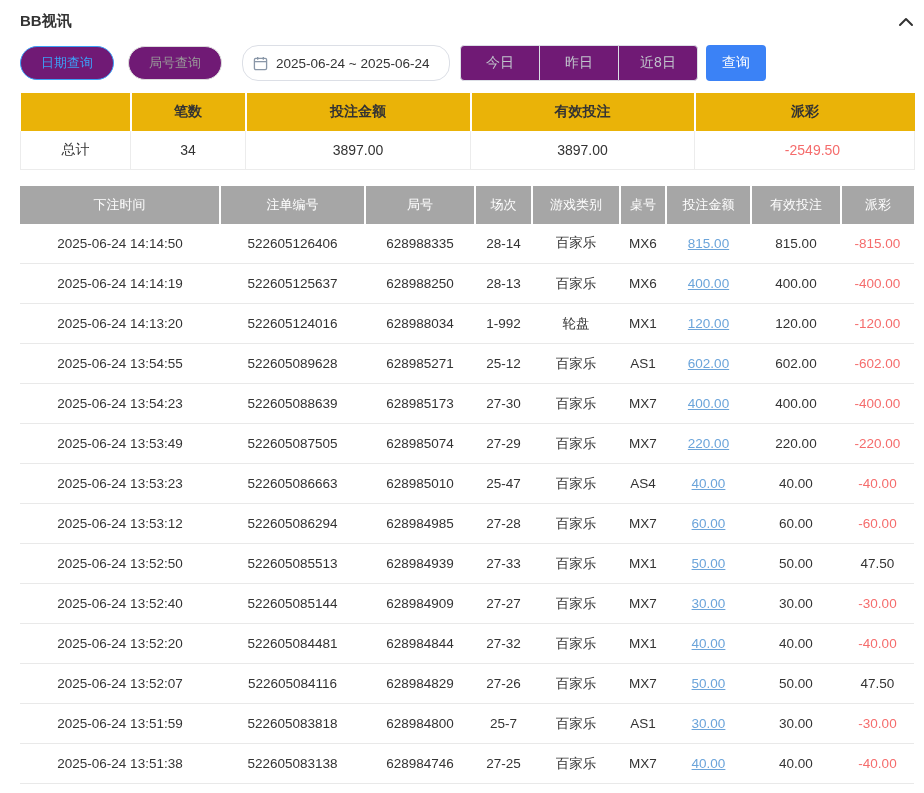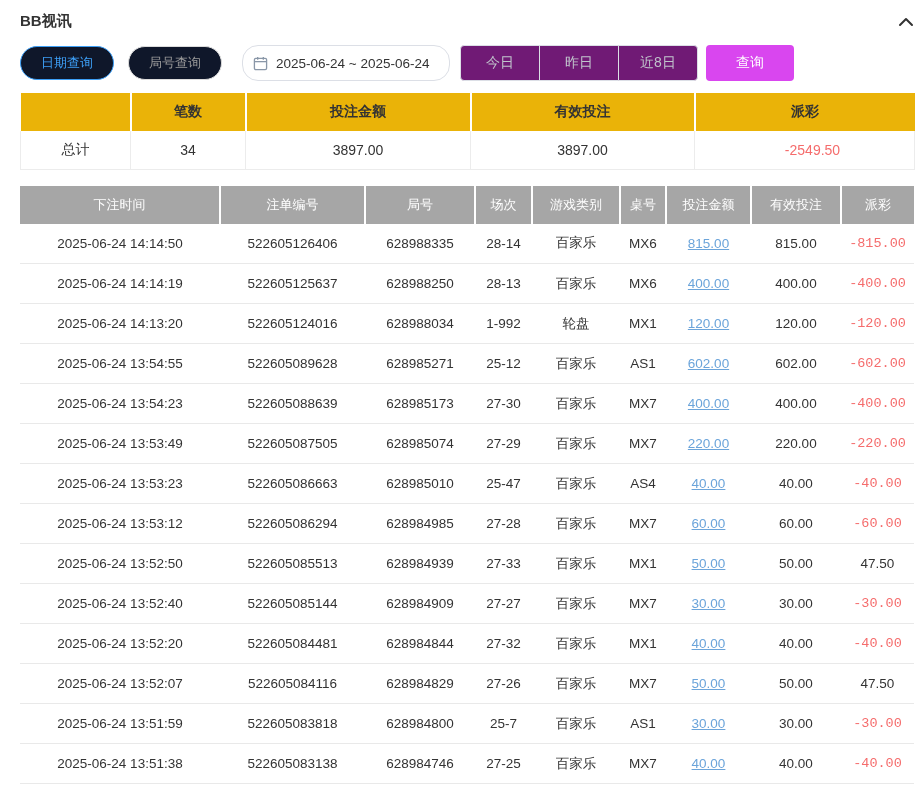--- a/index.html
+++ b/index.html
@@ -18,21 +18,21 @@
     padding: 12px 0 10px 0;
     text-align: center;
   }
   .panel-title { font-size: 15px; font-weight: bold; color: #333; }
   .collapse-btn { cursor: pointer; display: flex; align-items: center; }
 
   
   .filter-bar { display: flex; align-items: center; margin-top: 4px; height: 36px; }
   .pill-btn {
     height: 34px; padding: 16px 20px; border-radius: 17px;
-    background: #0f172a; font-size: 13px; cursor: pointer;
+    background: #701a75; font-size: 13px; cursor: pointer;
     display: inline-flex; align-items: center; justify-content: center;
   }
   .pill-btn.active { border: 1px solid #3d9ff6; color: #3d9ff6; }
   .pill-btn.inactive { border: 1px solid #dcdcdc; color: #999; margin-left: 14px; }
 
   .date-picker {
     margin-left: 20px; height: 36px; width: 208px;
     border: 1px solid #dcdfe6; border-radius: 16px;
     display: flex; align-items: center; padding: 0 10px; cursor: pointer;
     background: #fff;
@@ -44,22 +44,22 @@
   .btn-group .range-btn {
     height: 36px; width: 80px; background: #701a75;
     border: 1px solid #dcdfe6; color: #c0c4cc; font-size: 14px;
     cursor: pointer; margin-left: -1px;
     display: inline-flex; align-items: center; justify-content: center;
   }
   .btn-group .range-btn:first-child { margin-left: 0; border-radius: 4px 0 0 4px; }
   .btn-group .range-btn:last-child { border-radius: 0 4px 4px 0; }
 
   .query-btn {
-    margin-left: 8px; height: 36px; width: 88px;
-    background: #d946ef; color: #fff; font-size: 14px;
+    margin-left: 8px; height: 36px; width: 60px;
+    background: #3b82f6; color: #fff; font-size: 14px;
     border: none; border-radius: 4px; cursor: pointer;
   }
 
   
   table { border-collapse: collapse; table-layout: fixed; width: 894px; }
   .summary-table { margin-top: 12px; }
   .summary-table th {
     background: #eab308; height: 38px; font-size: 14px; font-weight: bold;
     color: #333; text-align: center; border-right: 2px solid #fff;
   }
@@ -74,21 +74,21 @@
   .bet-table { margin-top: 16px; }
   .bet-table th {
     background: #a6a6a6; color: #fff; font-size: 13px; font-weight: normal;
     height: 38px; text-align: center; border-right: 2px solid #fff;
   }
   .bet-table th:last-child { border-right: none; }
   .bet-table td {
     height: 40px; text-align: center; font-size: 13.5px; color: #333;
     border-bottom: 1px solid #e9e9e9; background: #fff; white-space: nowrap;
   }
-  .bet-table td.neg { color: #f56c6c; font-family: Liberation Mono, monospace; }
+  .bet-table td.neg { color: #f56c6c; }
   .amount-link { color: #6ba4da; text-decoration: underline; cursor: pointer; font-size: 13.5px; }
   .neg-text { color: #f56c6c; padding-left: 16px; }
 </style>
 </head>
 <body>
 
 <div class="container">
 
   <div class="panel-header">
     <span class="panel-title">BB视讯</span>

